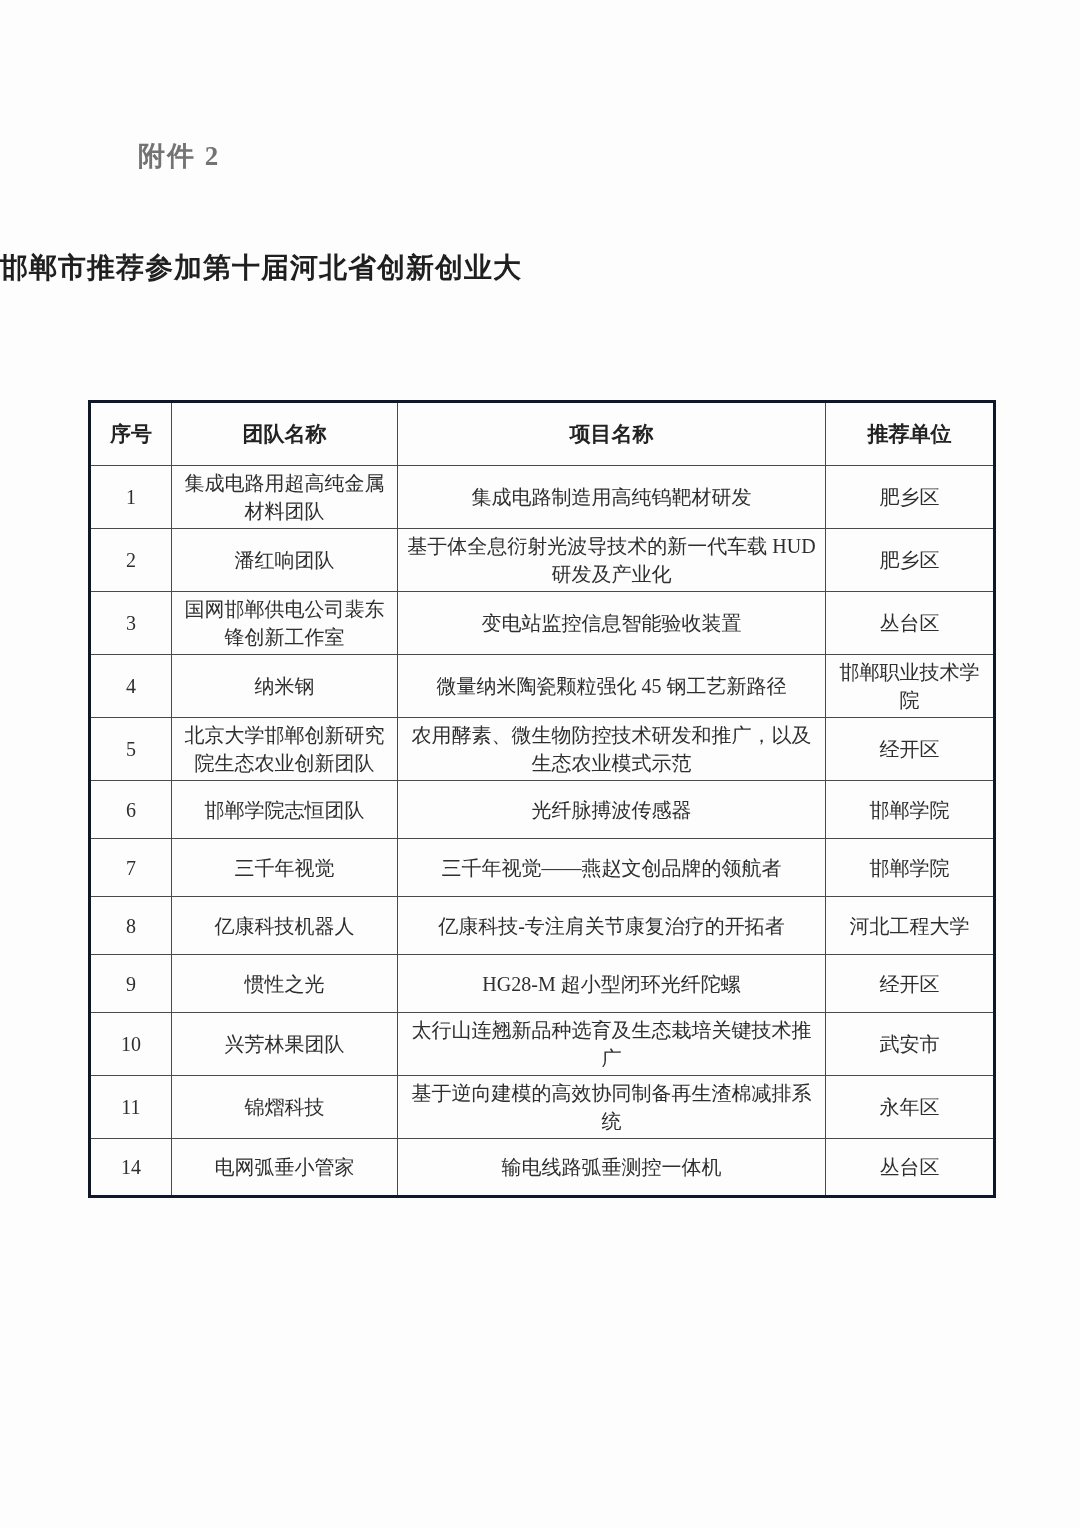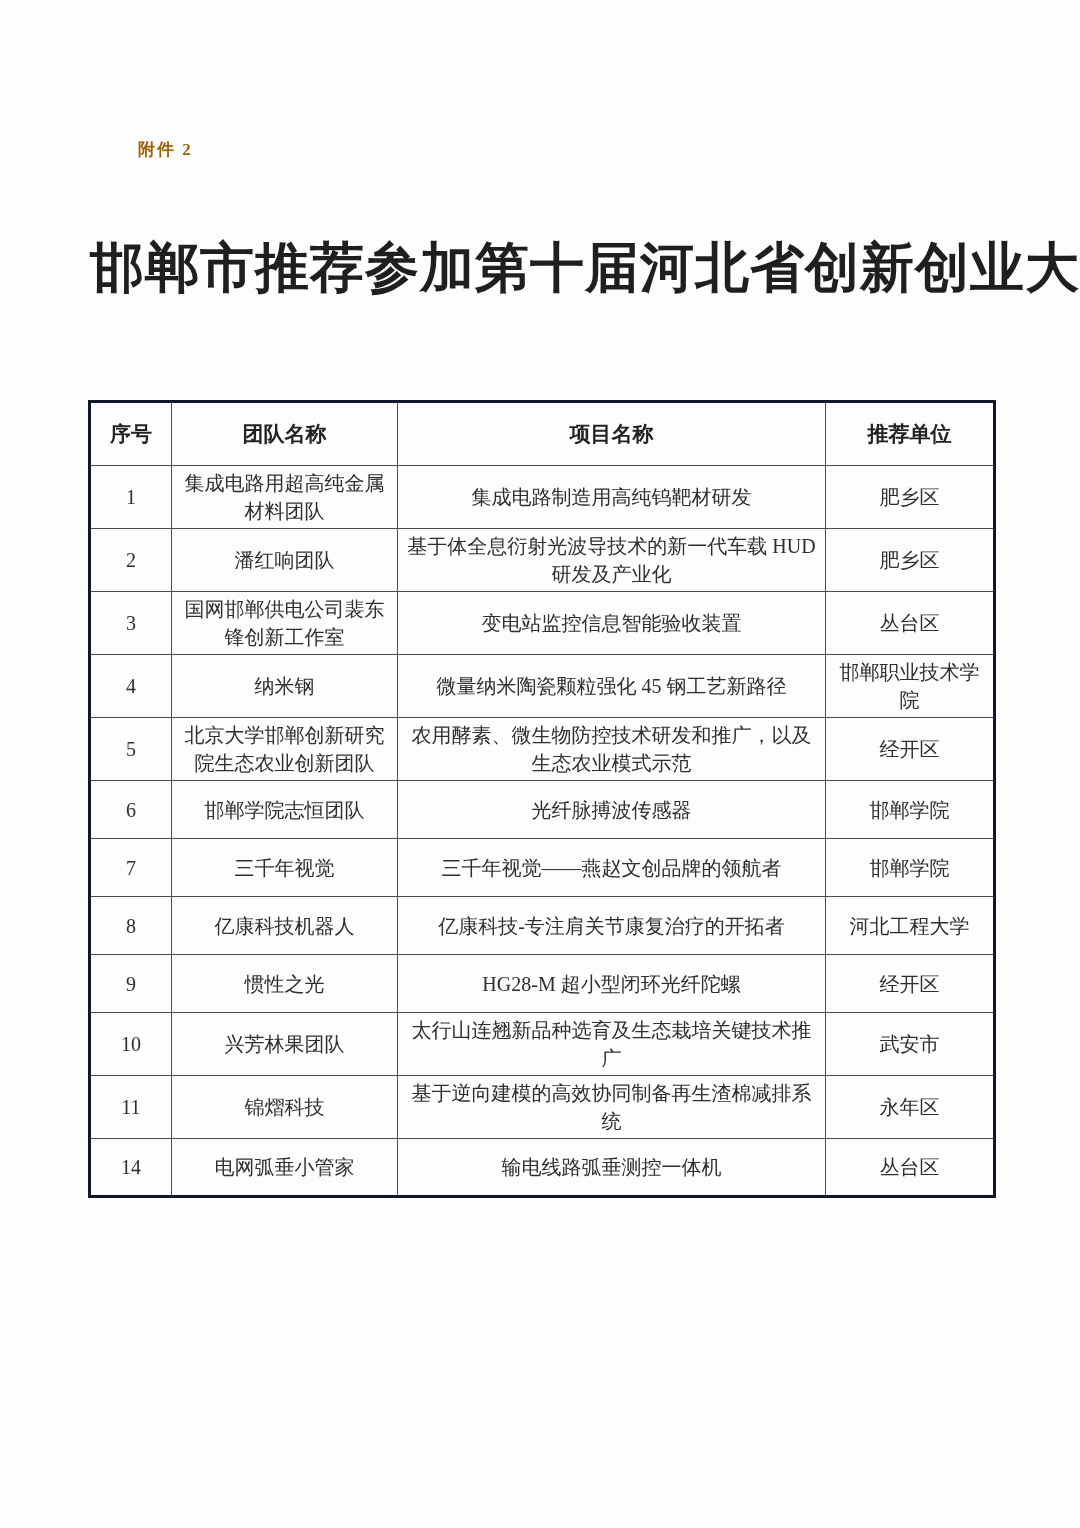--- a/index.html
+++ b/index.html
@@ -15,33 +15,33 @@
     margin: 0 auto;
     background: #fdfdfd;
     font-family: "Liberation Serif", "DejaVu Serif", serif;
     color: #2e2e2e;
     overflow: hidden;
   }
   .attachment-label {
     position: absolute;
     left: 138px;
     top: 138px;
-    font-size: 17px;
+    font-size: 27px;
     font-weight: bold;
     letter-spacing: 2px;
-    color: #a16207;
+    color: #737373;
   }
   .doc-title {
     position: absolute;
     top: 240px;
     left: 0;
     width: 100%;
     margin: 0;
-    text-align: right;
-    font-size: 54px;
+    text-align: left;
+    font-size: 28px;
     font-weight: bold;
     line-height: 56px;
     letter-spacing: 1px;
     color: #1f1f1f;
   }
   .doc-title .title-line { display: block; }
   table.teams-table {
     position: absolute;
     left: 88px;
     top: 400px;

